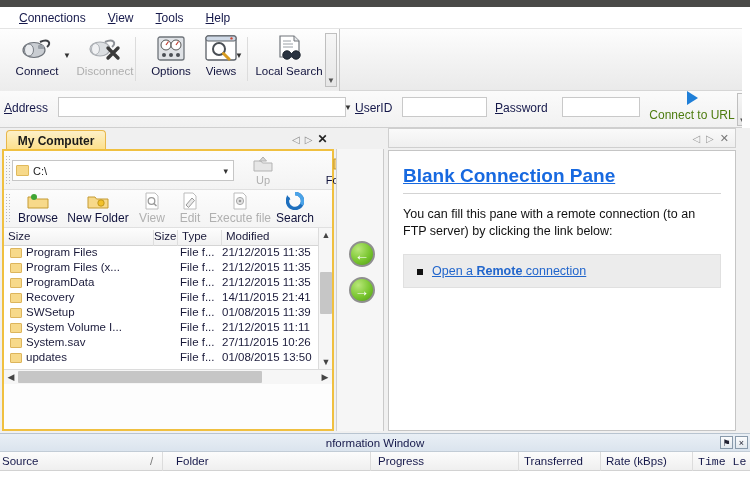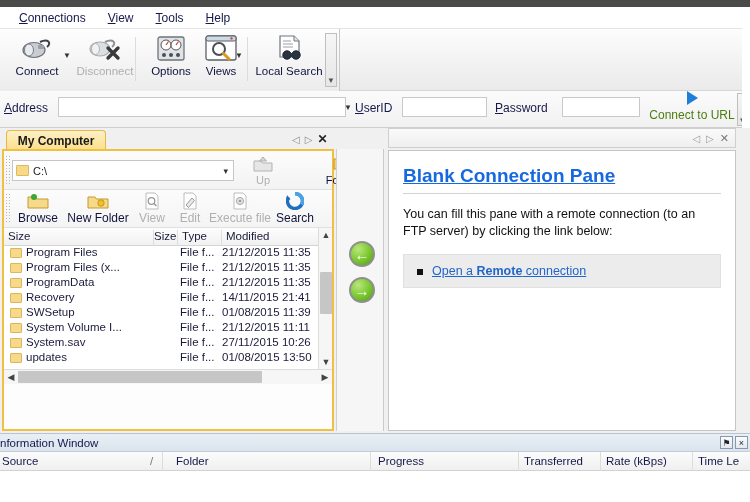--- a/index.html
+++ b/index.html
@@ -298,21 +298,21 @@
   
   .infowin {
     position: absolute; left: 0; top: 433px; width: 750px; height: 69px;
     background: #ffffff;
     border-top: 1px solid #b8c4d0;
   }
   .infotitle {
     position: absolute; left: 0; top: 0; width: 750px; height: 18px;
     background: linear-gradient(to bottom,#e9eff5,#dbe4ee);
     border-bottom: 1px solid #c2ccd6;
-    display: flex; align-items: center;
+    display: flex; align-items: center; justify-content: center;
   }
   .infotitle .txt { font-size: 11.5px; color: #15184a; margin-left: 0px; }
   .infotitle .btns { position: absolute; right: 2px; top: 2px; display: flex; gap: 2px; }
   .infotitle .btns div {
     width: 13px; height: 13px;
     border: 1px solid #8899aa; background: linear-gradient(to bottom,#fbfcfd,#e2e8ee);
     display:flex;align-items:center;justify-content:center;
     font-size: 9px; color: #223; cursor: default;
   }
   .infohdr {
@@ -691,20 +691,20 @@
       <div class="c" style="left:150px;color:#777;">/</div>
       <div class="sep" style="left:162px;"></div>
       <div class="c" style="left:176px;">Folder</div>
       <div class="sep" style="left:370px;"></div>
       <div class="c" style="left:378px;">Progress</div>
       <div class="sep" style="left:518px;"></div>
       <div class="c" style="left:524px;">Transferred</div>
       <div class="sep" style="left:600px;"></div>
       <div class="c" style="left:606px;">Rate (kBps)</div>
       <div class="sep" style="left:692px;"></div>
-      <div class="c" style="left:698px;">Time Le</div>
+      <div class="c" style="left:698px;font-family:Liberation Mono, monospace;">Time Le</div>
     </div>
     <div class="infobody"></div>
   </div>
 
   <div class="rightedge"></div>
   <div class="darkcorner"></div>
 </div>
 
 </body></html>

